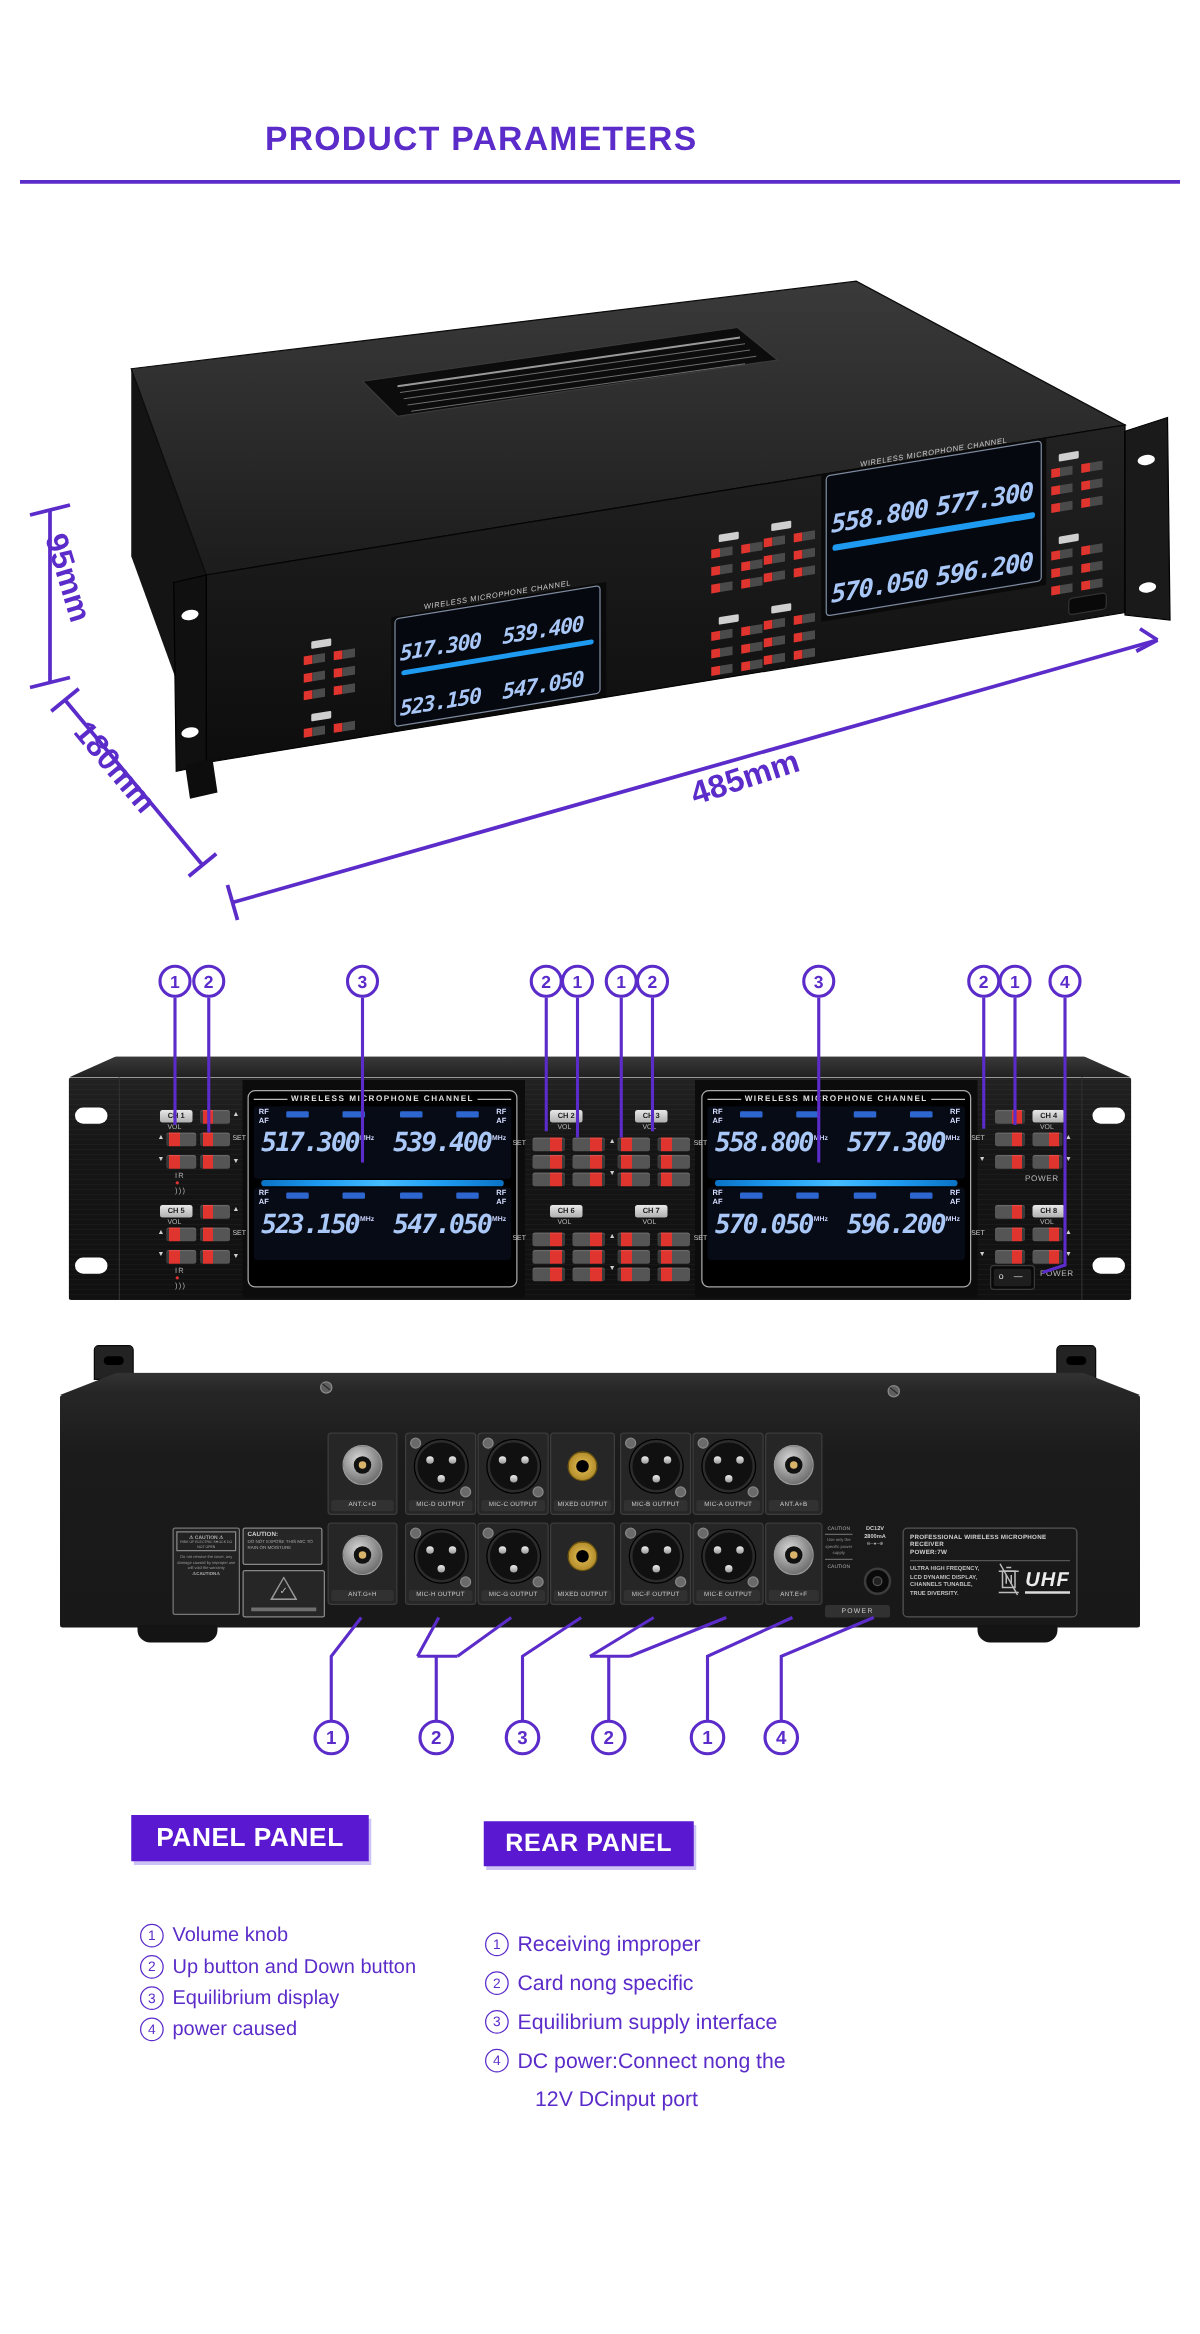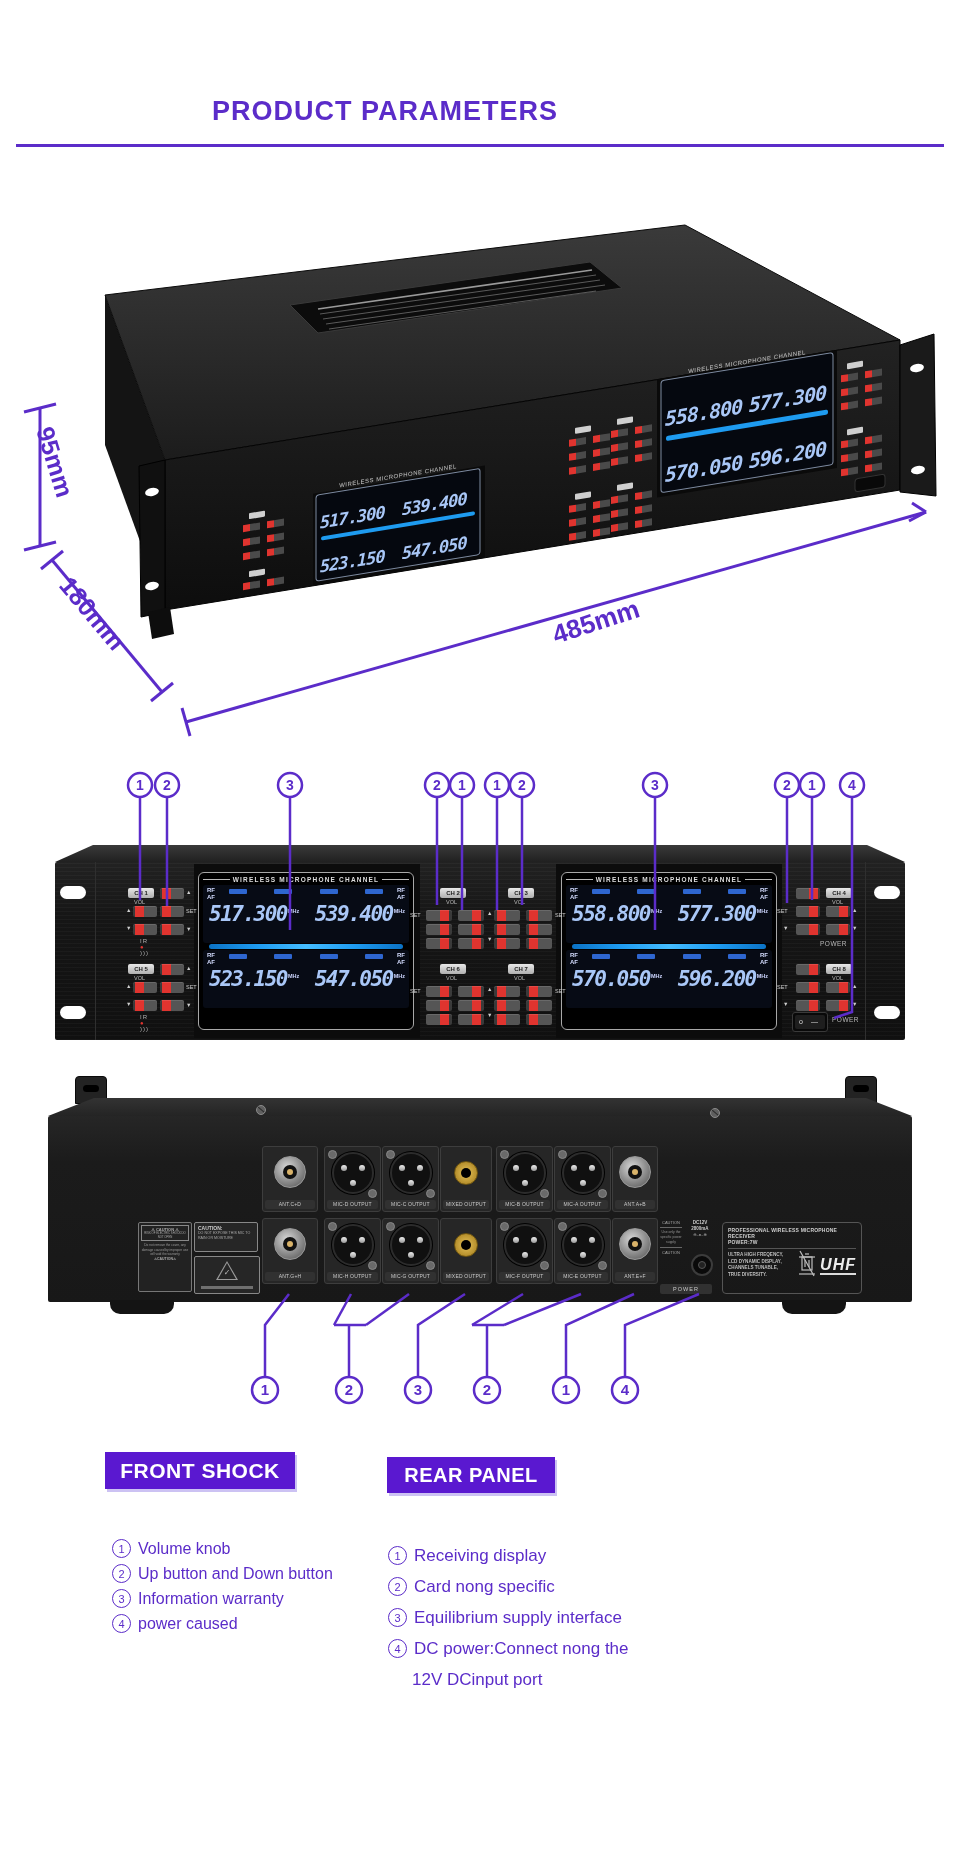--- a/index.html
+++ b/index.html
@@ -116,21 +116,21 @@
   #weee{position:absolute;right:44px;top:26px;}
   
   .panel-header{position:absolute;background:#5a18d0;color:#fff;font-weight:bold;
     text-align:center;letter-spacing:.5px;box-shadow:2px 3px 0 rgba(110,80,220,.35);}
   #front-header{left:105px;top:1452px;width:190px;height:37px;font-size:21px;line-height:37px;}
   #rear-header{left:387px;top:1457px;width:168px;height:36px;font-size:20px;line-height:36px;}
   .leg-list{position:absolute;}
   .leg-row{display:flex;align-items:center;color:#5b2cc9;}
   .leg-num{width:17px;height:17px;border:1.5px solid #5b2cc9;border-radius:50%;flex:0 0 17px;
     font-size:11px;display:flex;align-items:center;justify-content:center;margin-right:7px;}
-  .leg-cont{margin-left:24px;}
+  .leg-cont{margin-left:40px;}
   #front-legend{left:112px;top:1536px;font-size:16px;}
   #front-legend .leg-row{height:25px;}
   #rear-legend{left:388px;top:1540px;font-size:17px;}
   #rear-legend .leg-row{height:31px;}
   svg{position:absolute;pointer-events:none;}
   text{font-family:"Liberation Sans",sans-serif;}
   .lcd3d{font-family:"DejaVu Sans Mono",monospace;font-weight:bold;font-style:italic;
     fill:#a9c7f7;letter-spacing:-1px;}
 </style>
 </head>
@@ -809,44 +809,44 @@
     <g>
       <circle cx="566" cy="1390" r="13" fill="#fff" stroke="#5b2cc9" stroke-width="2.5"></circle>
       <text x="566" y="1395" text-anchor="middle" font-size="15" font-weight="bold" fill="#5b2cc9">1</text>
     </g>
     <g>
       <circle cx="625" cy="1390" r="13" fill="#fff" stroke="#5b2cc9" stroke-width="2.5"></circle>
       <text x="625" y="1395" text-anchor="middle" font-size="15" font-weight="bold" fill="#5b2cc9">4</text>
     </g>
   </svg>
 
-<div id="front-header" class="panel-header">FRONT SHOCK</div>
+<div id="front-header" class="panel-header">PANEL PANEL</div>
 <div id="rear-header" class="panel-header">REAR PANEL</div>
 <div id="front-legend" class="leg-list">
     <div class="leg-row">
       <span class="leg-num">1</span>
       <span>Volume knob</span>
     </div>
     <div class="leg-row">
       <span class="leg-num">2</span>
       <span>Up button and Down button</span>
     </div>
     <div class="leg-row">
       <span class="leg-num">3</span>
-      <span>Information warranty</span>
+      <span>Equilibrium display</span>
     </div>
     <div class="leg-row">
       <span class="leg-num">4</span>
       <span>power caused</span>
     </div>
   </div>
 <div id="rear-legend" class="leg-list">
     <div class="leg-row">
       <span class="leg-num">1</span>
-      <span>Receiving display</span>
+      <span>Receiving improper</span>
     </div>
     <div class="leg-row">
       <span class="leg-num">2</span>
       <span>Card nong specific</span>
     </div>
     <div class="leg-row">
       <span class="leg-num">3</span>
       <span>Equilibrium supply interface</span>
     </div>
     <div class="leg-row">

